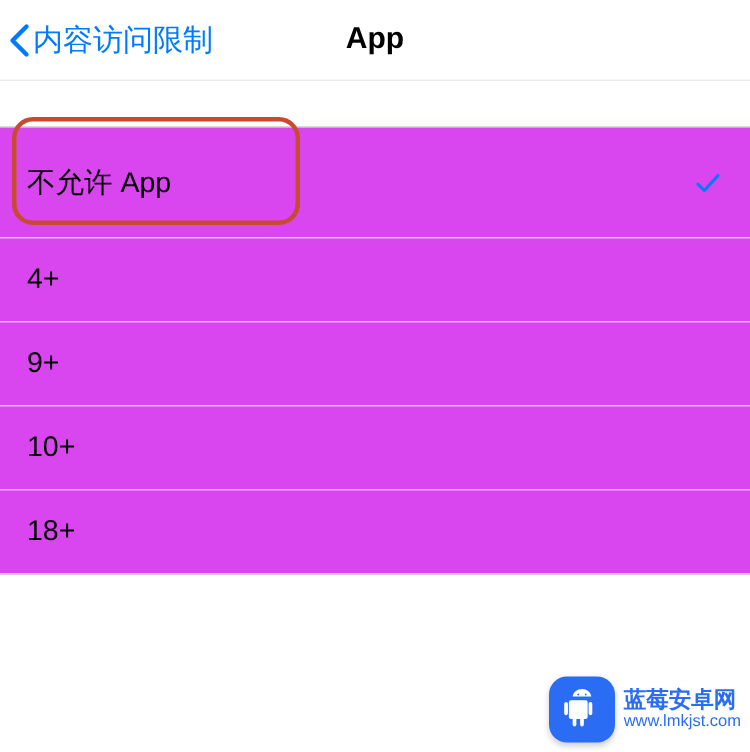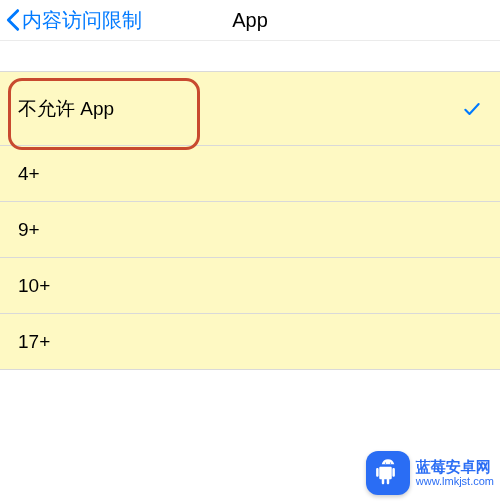--- a/index.html
+++ b/index.html
@@ -11,21 +11,21 @@
       font-family: -apple-system, BlinkMacSystemFont, "Segoe UI", Helvetica, Arial, sans-serif;
       background: #ffffff;
       width: 500px;
       height: 501px;
       position: relative;
       overflow: hidden;
     }
     .header {
       display: flex;
       align-items: center;
-      height: 41px;
+      height: 54px;
       padding: 0 6px;
       border-bottom: 1px solid rgba(0,0,0,0.08);
       position: relative;
     }
     .back-button {
       display: flex;
       align-items: center;
       color: #007aff;
       font-size: 20px;
       cursor: pointer;
@@ -35,42 +35,42 @@
       width: 14px;
       height: 24px;
       margin-right: 2px;
     }
     .header-title {
       position: absolute;
       left: 0;
       right: 0;
       text-align: center;
       font-size: 20px;
-      font-weight: 400;
+      font-weight: 700;
       color: #000;
       z-index: 1;
     }
     .spacer {
       height: 30px;
       background: #ffffff;
     }
     .list {
       border-top: 1px solid #d9d9d9;
     }
     .list-item {
       display: flex;
       align-items: center;
       justify-content: space-between;
       min-height: 56px;
       padding: 0 18px;
       border-bottom: 1px solid #d9d9d9;
       font-size: 19px;
       color: #000;
       cursor: pointer;
-      background: #fef9c3;
+      background: #d946ef;
     }
     .list-item.first {
       min-height: 74px;
     }
     .checkmark {
       color: #007aff;
       width: 20px;
       height: 20px;
     }
     .highlight-box {
@@ -139,21 +139,21 @@
     <div class="list-item">
       <span>4+</span>
     </div>
     <div class="list-item">
       <span>9+</span>
     </div>
     <div class="list-item">
       <span>10+</span>
     </div>
     <div class="list-item">
-      <span>17+</span>
+      <span>18+</span>
     </div>
   </div>
 
 <div class="highlight-box" style="top: 78px; left: 8px; width: 192px; height: 72px;"></div>
 
 <div class="watermark">
   <div class="wm-logo">
     <svg width="30" height="30" viewBox="0 0 24 24">
       <path fill="#ffffff" d="M6 7c-.55 0-1 .45-1 1v8c0 .55.45 1 1 1h1v3c0 .55.45 1 1 1s1-.45 1-1v-3h2v3c0 .55.45 1 1 1s1-.45 1-1v-3h1c.55 0 1-.45 1-1V8c0-.55-.45-1-1-1H6zm-2.5 1c-.55 0-1 .45-1 1v5c0 .55.45 1 1 1s1-.45 1-1V9c0-.55-.45-1-1-1zm13 0c-.55 0-1 .45-1 1v5c0 .55.45 1 1 1s1-.45 1-1V9c0-.55-.45-1-1-1zM12 1c-2.5 0-4.5 1.5-5 4h10c-.5-2.5-2.5-4-5-4zm-2 2.5c.3 0 .5.2.5.5s-.2.5-.5.5-.5-.2-.5-.5.2-.5.5-.5zm4 0c.3 0 .5.2.5.5s-.2.5-.5.5-.5-.2-.5-.5.2-.5.5-.5z"></path>
     </svg>

